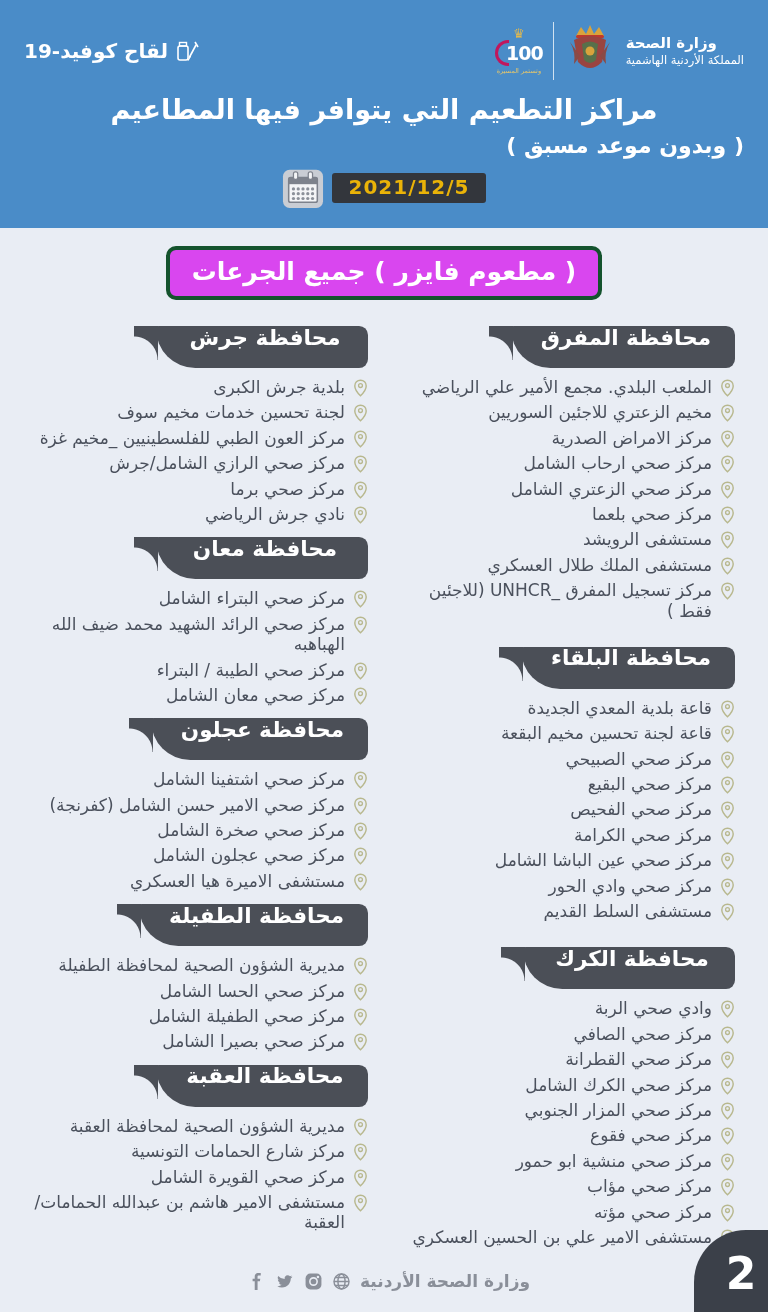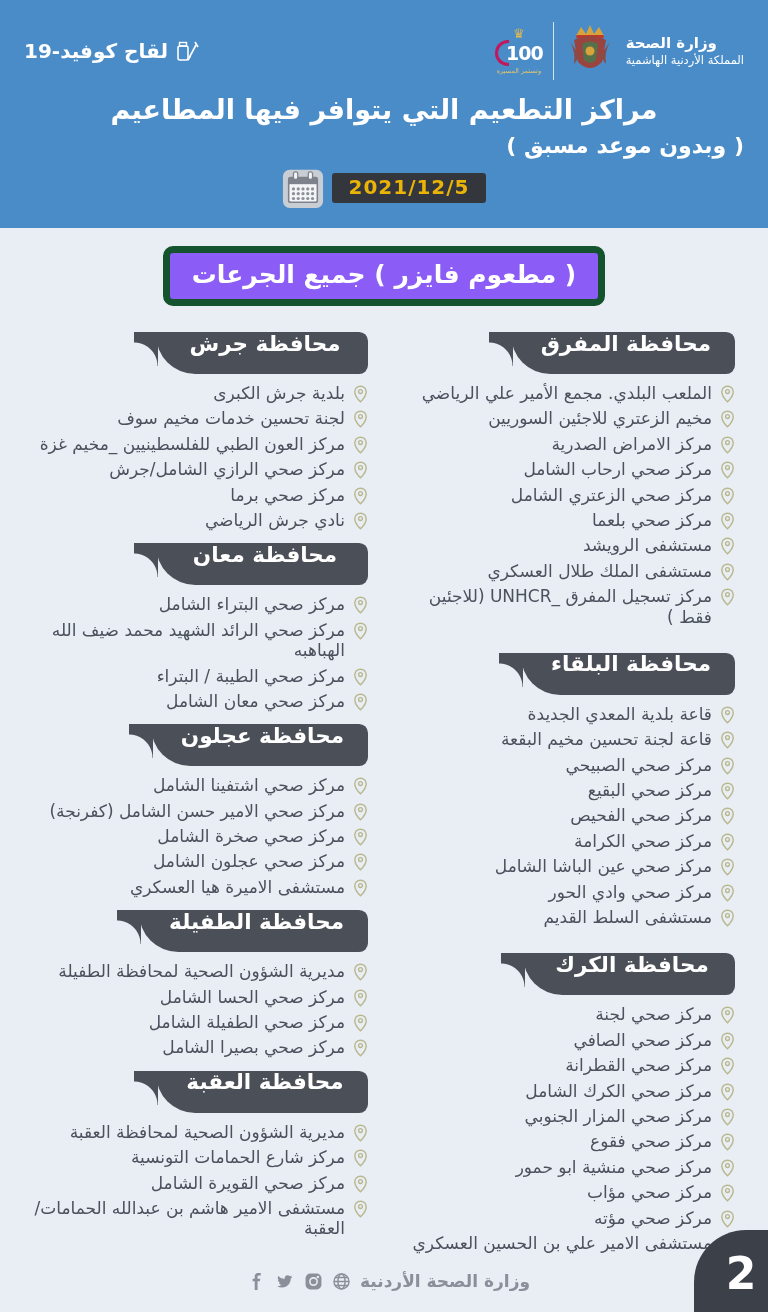--- a/index.html
+++ b/index.html
@@ -28,21 +28,21 @@
   .crown-glyph { color:#e2b94e; font-size:13px; line-height:1; }
   .covid-label { display:flex; align-items:center; gap:7px; color:#fff;
                  font-size:20px; font-weight:bold; }
   .page-title { text-align:center; color:#fff; font-size:27px; font-weight:bold; margin-top:6px; }
   .page-subtitle { text-align:right; color:#fff; font-size:22px; font-weight:bold; margin-top:8px; }
   .date-row { display:flex; direction:ltr; justify-content:center; align-items:center;
               gap:8px; margin-top:9px; }
   .date-box { background:#33363c; color:#eab308; font-size:20px; font-weight:bold;
               padding:2px 16px 4px; letter-spacing:1px; border-radius:3px; direction:ltr; }
   
-  .pill { width:max-content; margin:18px auto 0; background:#8b5cf6; border:7px solid #14532d;
+  .pill { width:max-content; margin:18px auto 0; background:#d946ef; border:4px solid #14532d;
           border-radius:10px; color:#fff; font-size:25px; font-weight:bold;
           padding:7px 22px 10px; }
   
   .columns { display:flex; gap:32px; padding:26px 33px 0; }
   .col { width:343px; }
   .section { }
   .col-right .section { margin-bottom:26px; }
   .col-left  .section { margin-bottom:13px; }
   .banner { position:relative; width:max-content; min-width:212px; height:42px;
             background:#4b4f57; color:#fff; font-size:21.5px; font-weight:bold;
@@ -297,21 +297,21 @@
   </div>
 
   <div class="section">
     <div class="banner">محافظة الكرك</div>
     <div>
   <div class="item">
     <svg class="pin" width="15" height="18" viewBox="0 0 24 30">
       <path d="M12 2 C6.5 2 2.5 6.2 2.5 11.5 C2.5 18.5 12 28 12 28 C12 28 21.5 18.5 21.5 11.5 C21.5 6.2 17.5 2 12 2 Z" fill="none" stroke="#b8b88e" stroke-width="2.4"></path>
       <circle cx="12" cy="11" r="3.2" fill="none" stroke="#b8b88e" stroke-width="2.2"></circle>
     </svg>
-    <span>مركز صحي لجنة</span>
+    <span>وادي صحي الربة</span>
   </div>
 
   <div class="item">
     <svg class="pin" width="15" height="18" viewBox="0 0 24 30">
       <path d="M12 2 C6.5 2 2.5 6.2 2.5 11.5 C2.5 18.5 12 28 12 28 C12 28 21.5 18.5 21.5 11.5 C21.5 6.2 17.5 2 12 2 Z" fill="none" stroke="#b8b88e" stroke-width="2.4"></path>
       <circle cx="12" cy="11" r="3.2" fill="none" stroke="#b8b88e" stroke-width="2.2"></circle>
     </svg>
     <span>مركز صحي الصافي</span>
   </div>
 

